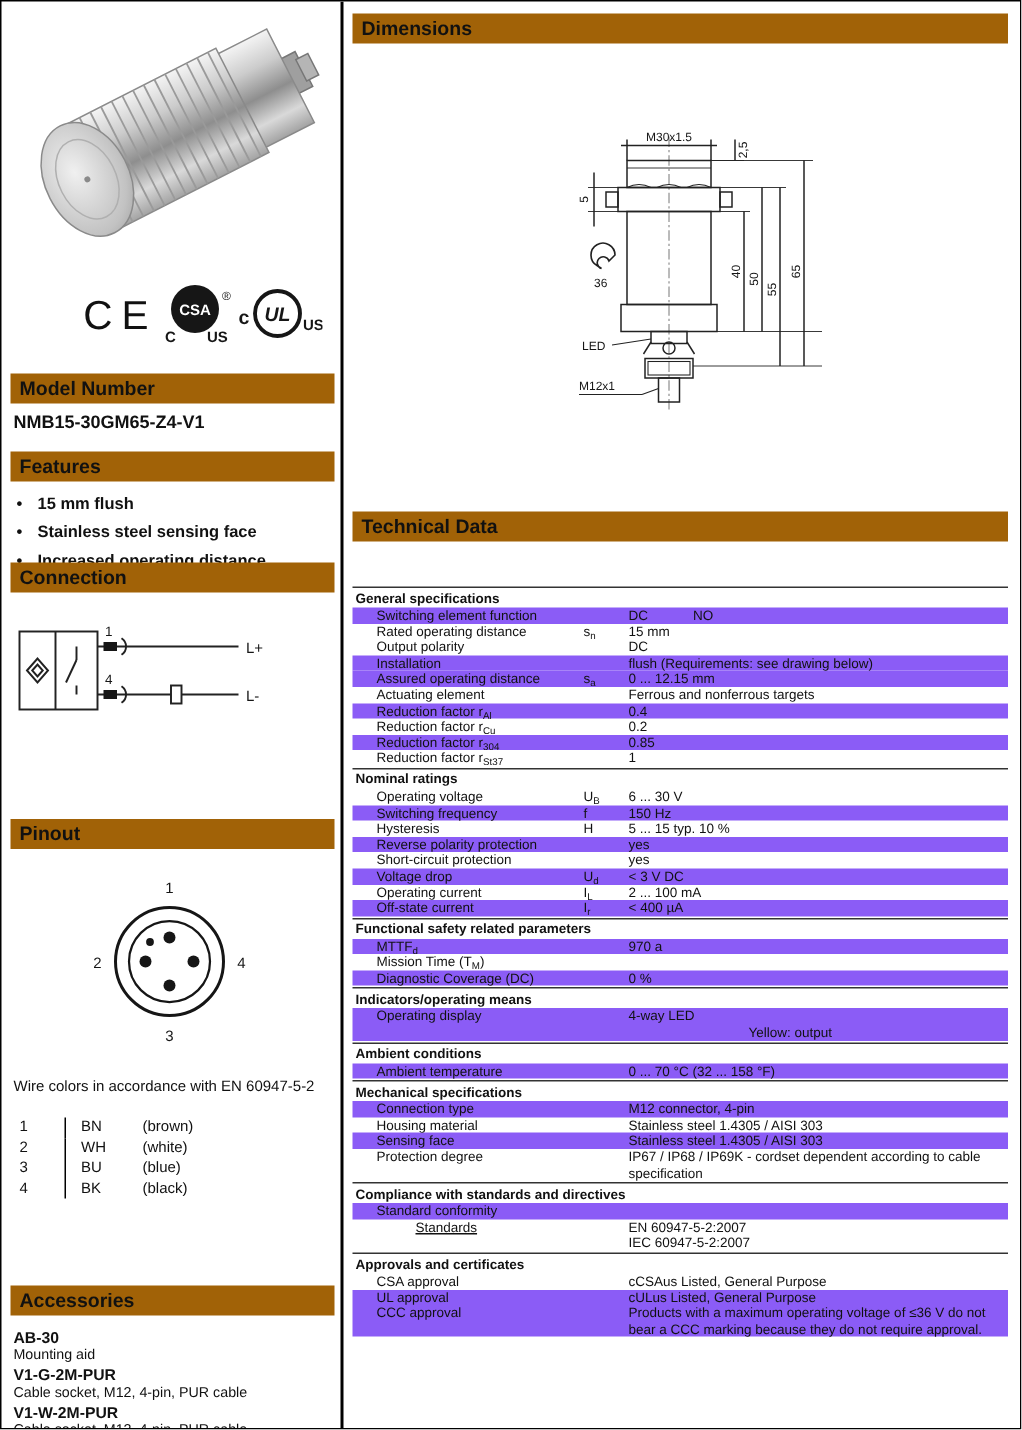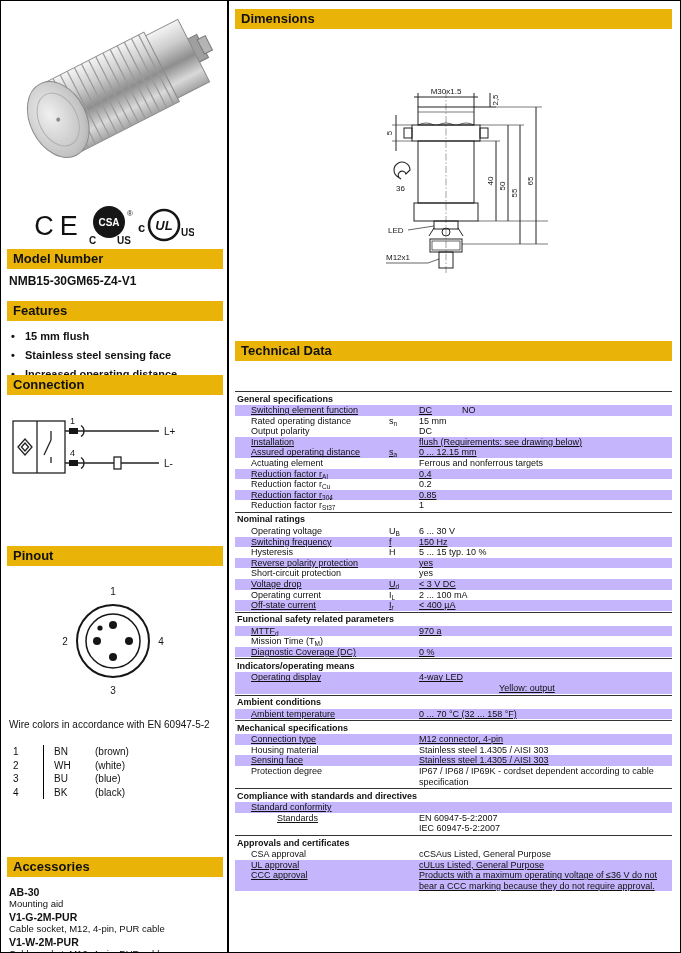--- a/index.html
+++ b/index.html
@@ -2,44 +2,44 @@
 <html><head>
 <meta charset="utf-8">
 <style>
   html,body{margin:0;padding:0;background:#fff;}
   *{box-sizing:border-box;}
   .page{position:relative;width:681px;height:953px;background:#fff;border:1px solid #000;
         font-family:"Liberation Sans","DejaVu Sans",sans-serif;color:#111;overflow:hidden;}
   .left-col{position:absolute;left:0;top:0;width:226px;height:951px;}
   .divider{position:absolute;left:226px;top:0;width:2px;height:951px;background:#000;}
   .right-col{position:absolute;left:228px;top:0;width:451px;height:951px;}
-  .bar{position:absolute;background:#eab308;font-weight:bold;font-size:13px;color:#111;
+  .bar{position:absolute;background:#a16207;font-weight:bold;font-size:13px;color:#111;
        height:20px;line-height:20px;padding:0 6px;}
   .left-col .bar{left:6px;right:4px;}
   .right-col .bar{left:6px;right:8px;}
   .model-value{position:absolute;top:273px;left:8px;font-size:12px;font-weight:bold;}
   .features-list{position:absolute;top:326px;left:10px;right:4px;}
   .feature-item{display:flex;font-size:11px;font-weight:bold;line-height:19px;}
   .feature-item .bullet{width:14px;}
-  .logos{position:absolute;top:200px;left:12px;width:202px;height:50px;display:flex;
-         align-items:center;justify-content:center;}
+  .logos{position:absolute;top:184px;left:12px;width:202px;height:50px;display:flex;
+         align-items:center;justify-content:flex-end;}
   .ce-mark{font-size:27px;letter-spacing:6px;font-weight:400;}
   .wire-note{position:absolute;top:718px;left:8px;font-size:10px;}
   .wire-table{position:absolute;top:744px;left:12px;right:10px;}
   .wire-row{display:flex;font-size:10px;line-height:13.5px;}
   .wire-n{width:30px;}
   .wire-code{width:52px;border-left:1.5px solid #000;padding-left:10px;}
   .acc-list{position:absolute;top:883px;left:8px;right:4px;}
   .acc-model{font-size:10.5px;font-weight:bold;line-height:12px;margin-top:2px;}
   .acc-desc{font-size:9.5px;line-height:11px;}
   .tech-table{position:absolute;top:363px;left:6px;width:437px;margin-top:26px;}
   .t-sec{font-size:9px;font-weight:bold;border-top:1px solid #333;padding:1.5px 0 1px 2px;
          line-height:10.5px;margin-top:1px;}
   .t-row{display:flex;font-size:9px;line-height:10.6px;min-height:10.6px;padding-left:16px;}
-  .t-row.shaded{background:#c4b5fd;text-decoration:underline;}
+  .t-row.shaded{background:#8b5cf6;}
   .t-label{flex:0 0 138px;}
   .t-row.ind2 .t-label{padding-left:26px;text-decoration:underline;}
   .t-sym{flex:0 0 30px;}
   .t-val{flex:1 1 auto;}
   .t-val2{display:inline-block;margin-left:30px;}
   .vline2{margin-left:80px;}
   sub{font-size:6.5px;vertical-align:-2px;line-height:0;}
   svg text{font-family:"Liberation Sans","DejaVu Sans",sans-serif;}
 </style>
 </head>

